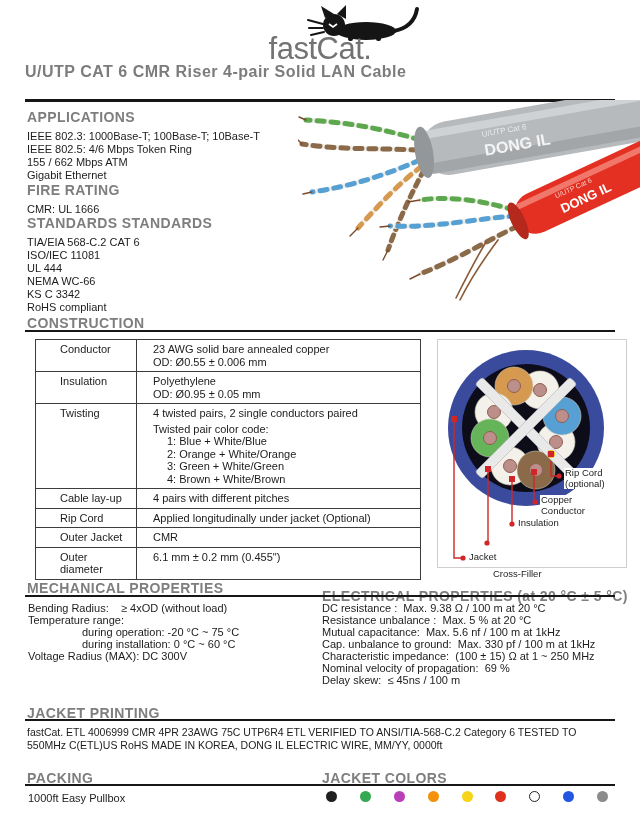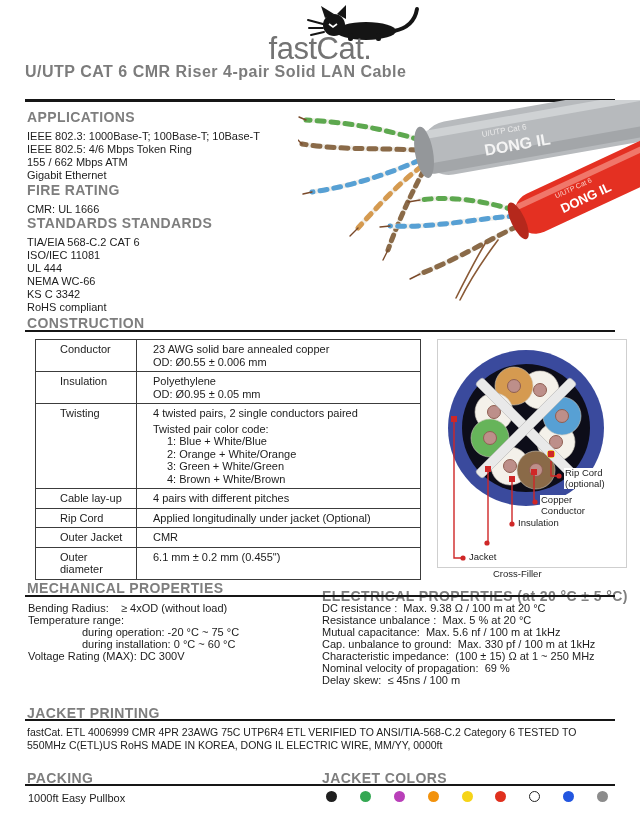--- a/index.html
+++ b/index.html
@@ -293,21 +293,21 @@
 
   <div class="sec-h h-mech">MECHANICAL PROPERTIES</div>
   <div class="sec-h h-elec">ELECTRICAL PROPERTIES (at 20 °C ± 5 °C)</div>
   <div class="rule rule-props"></div>
 
   <div class="mech">
     <div class="pline">Bending Radius:    ≥ 4xOD (without load)</div>
     <div class="pline">Temperature range:</div>
     <div class="pline ind2">during operation: -20 °C ~ 75 °C</div>
     <div class="pline ind2">during installation: 0 °C ~ 60 °C</div>
-    <div class="pline">Voltage Rating (MAX): DC 300V</div>
+    <div class="pline">Voltage Radius (MAX): DC 300V</div>
   </div>
 
   <div class="elec">
     <div class="pline">DC resistance :  Max. 9.38 Ω / 100 m at 20 °C</div>
     <div class="pline">Resistance unbalance :  Max. 5 % at 20 °C</div>
     <div class="pline">Mutual capacitance:  Max. 5.6 nf / 100 m at 1kHz</div>
     <div class="pline">Cap. unbalance to ground:  Max. 330 pf / 100 m at 1kHz</div>
     <div class="pline">Characteristic impedance:  (100 ± 15) Ω at 1 ~ 250 MHz</div>
     <div class="pline">Nominal velocity of propagation:  69 %</div>
     <div class="pline">Delay skew:  ≤ 45ns / 100 m</div>

